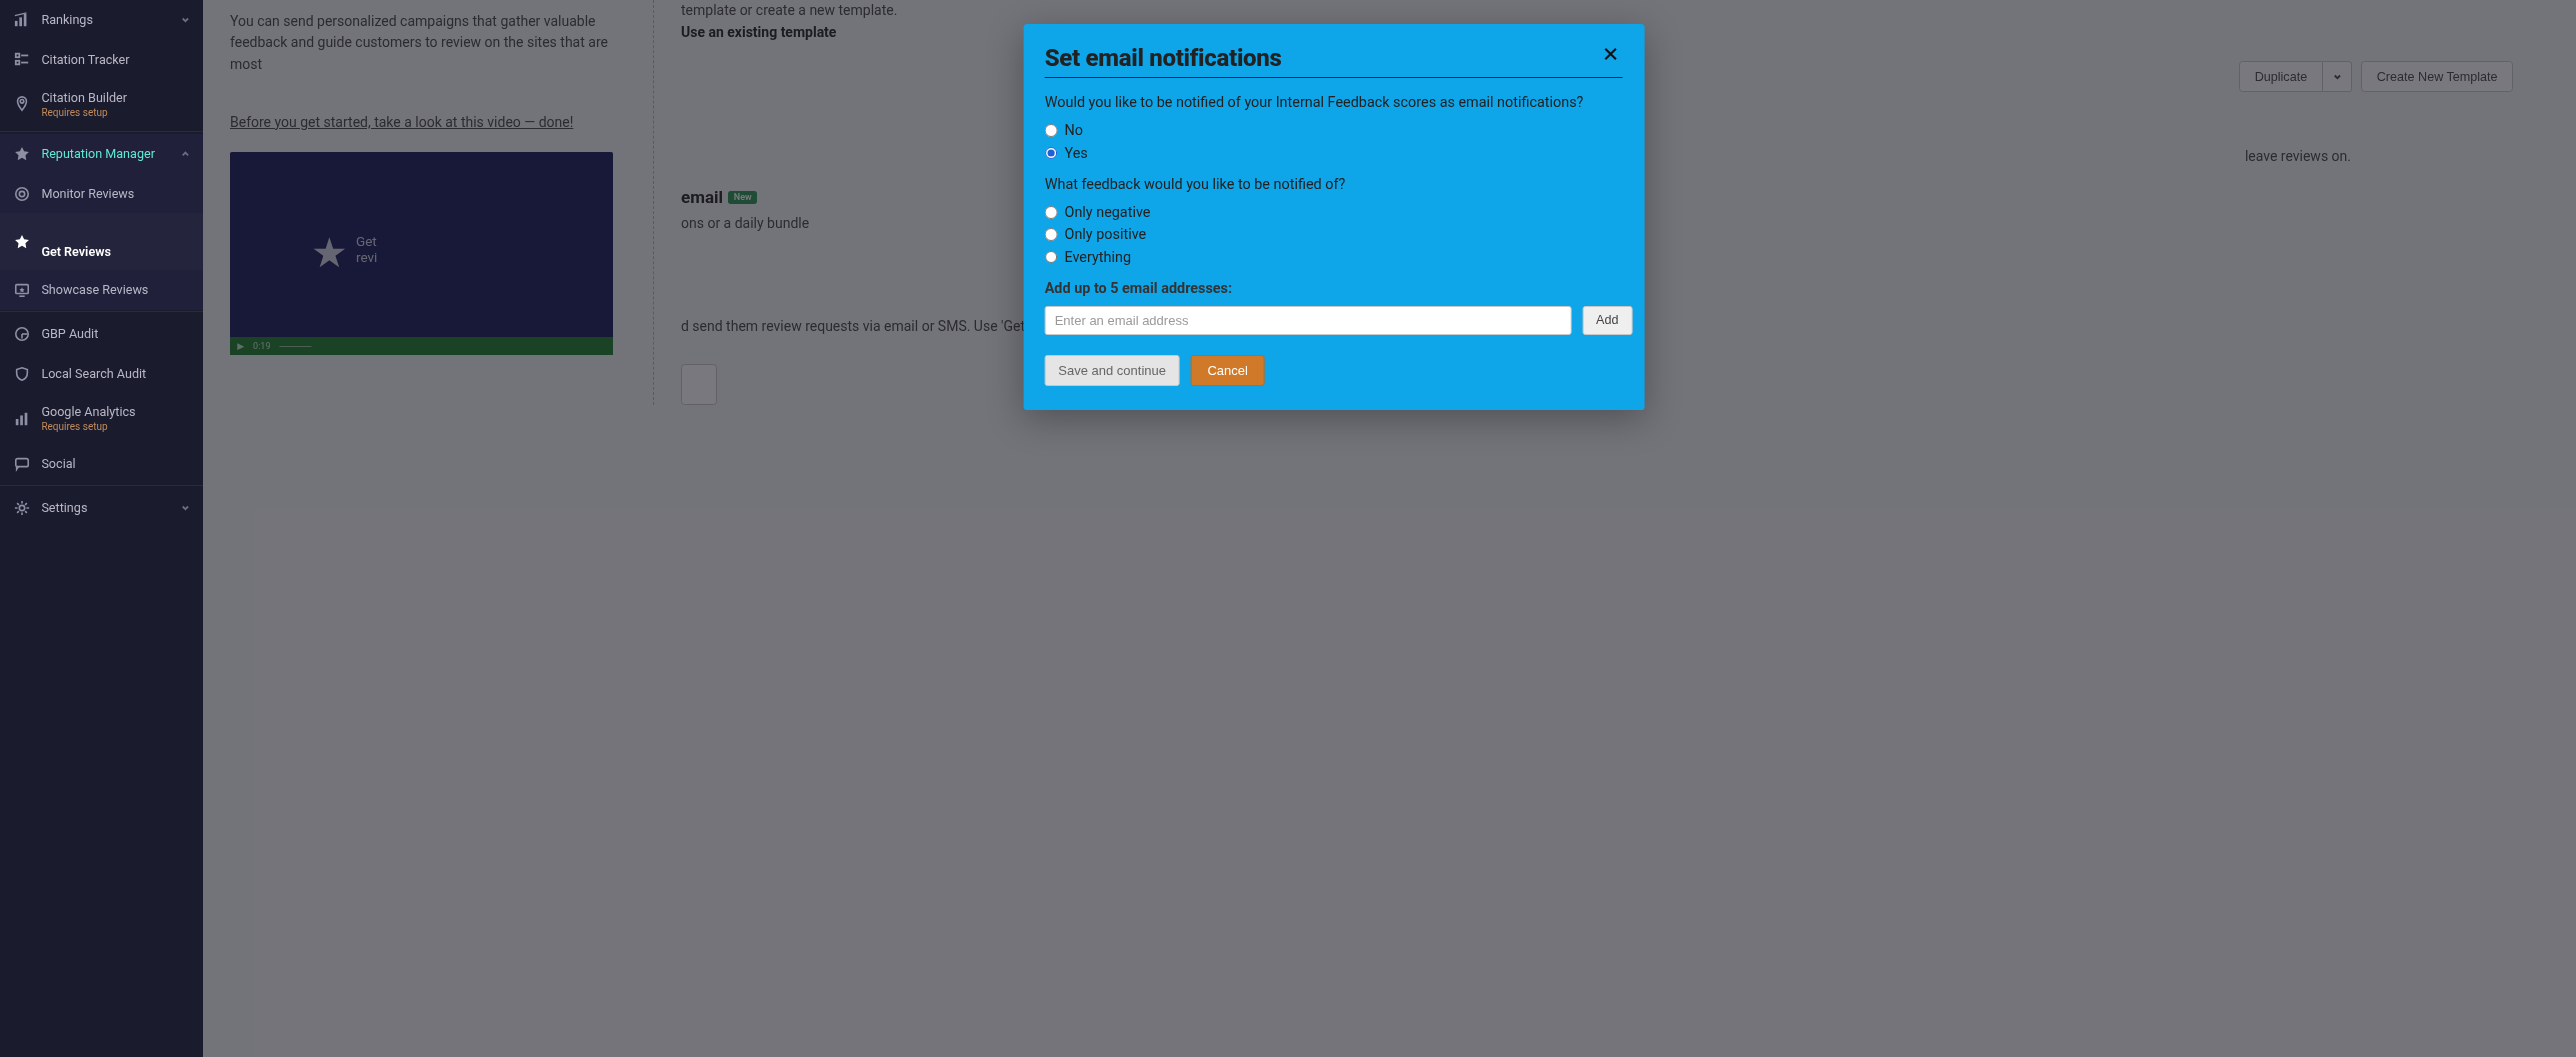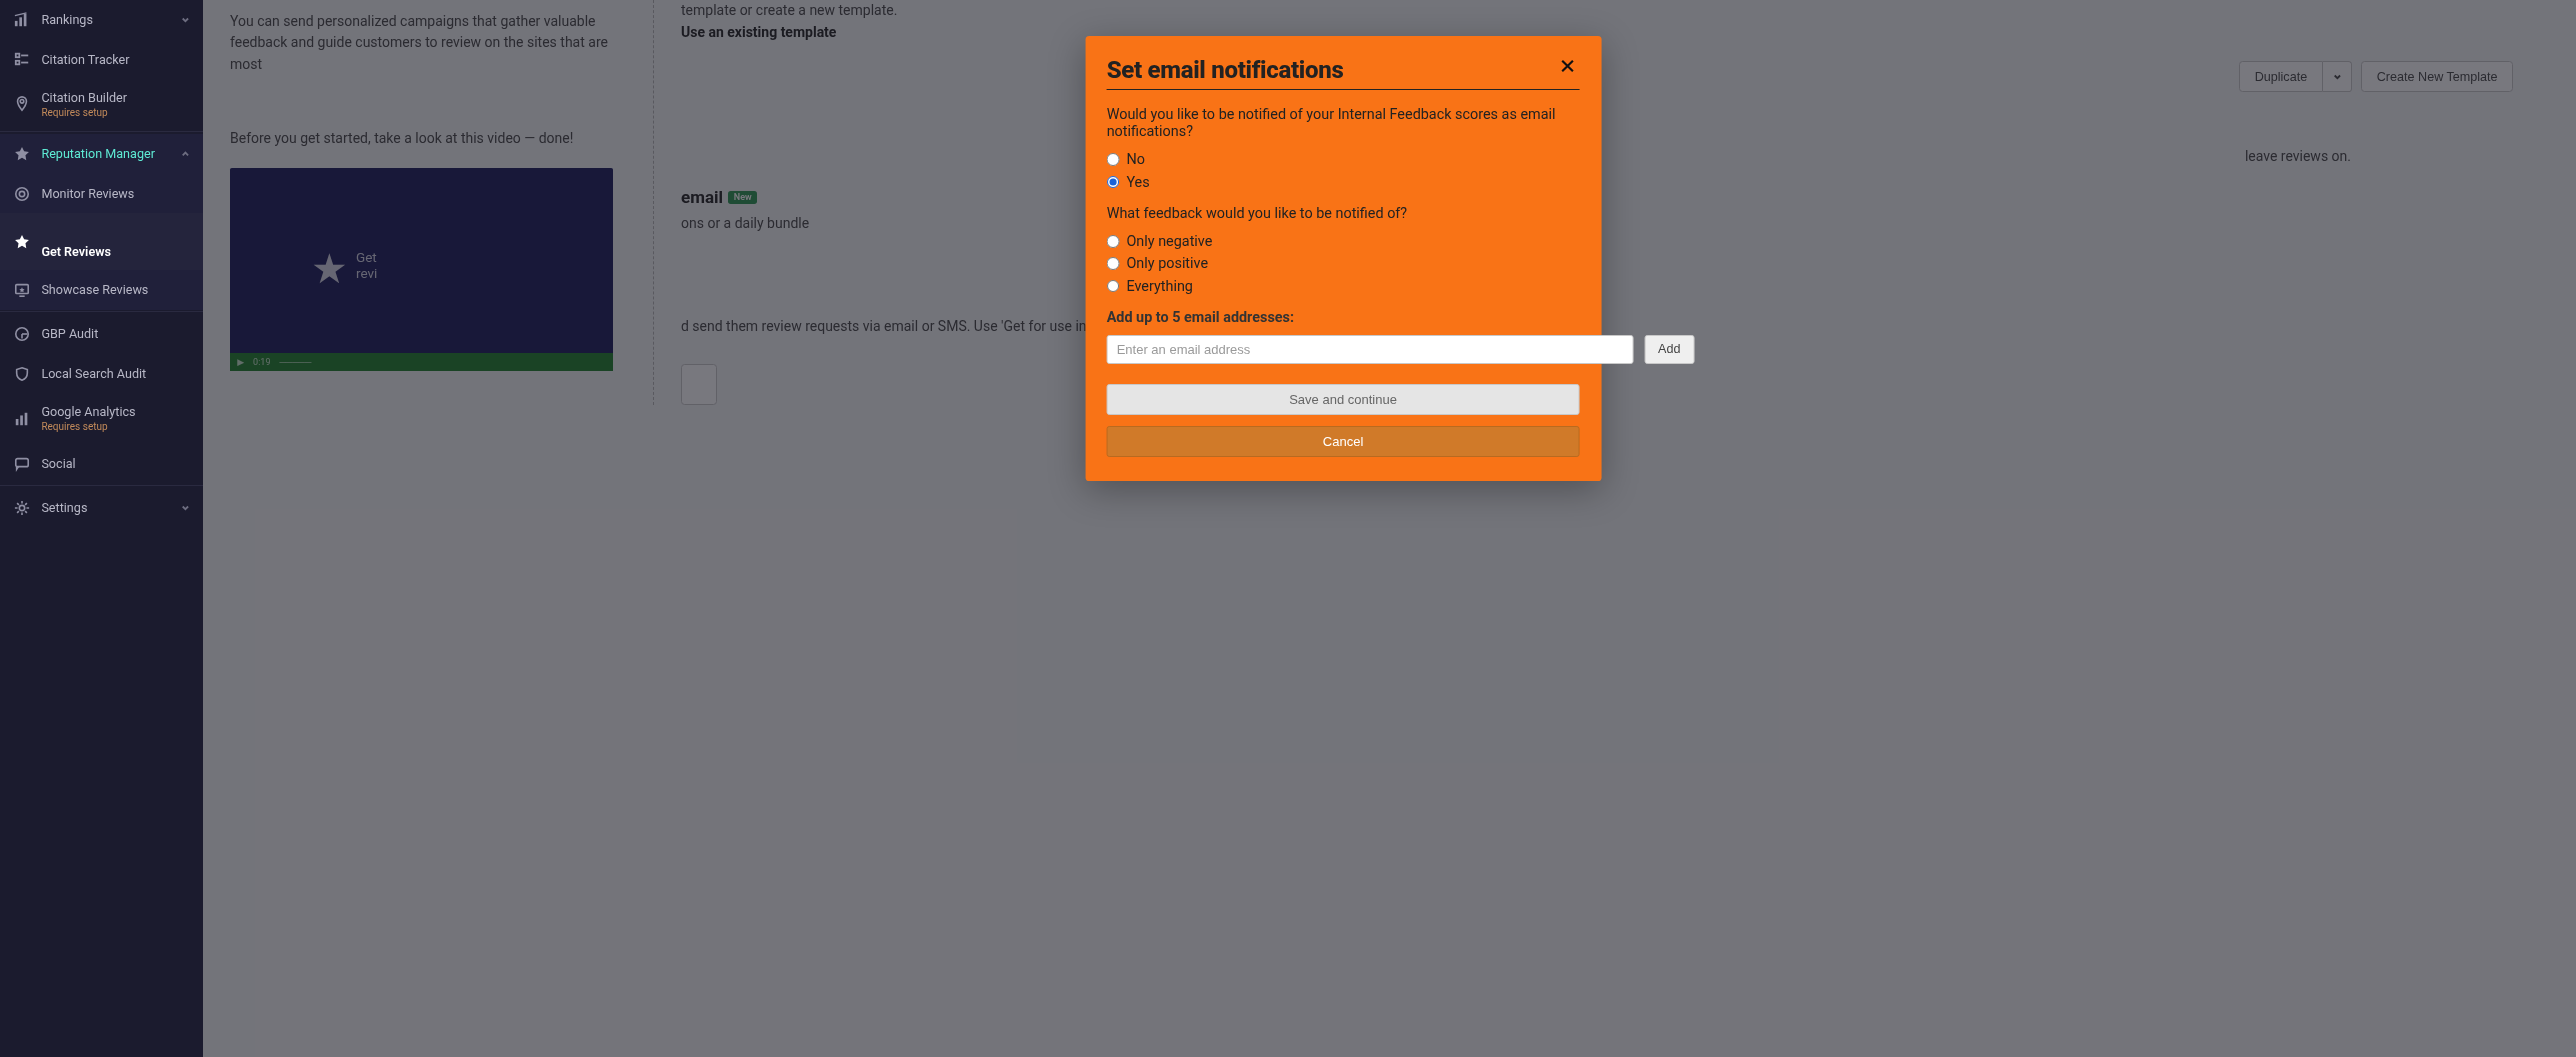--- a/index.html
+++ b/index.html
@@ -36,37 +36,37 @@
   .split-btn { display:flex; }
   .split-btn .btn-ghost:first-child { border-top-right-radius:0; border-bottom-right-radius:0; }
   .split-btn .btn-ghost.caret { border-top-left-radius:0; border-bottom-left-radius:0; border-left:none; padding:7.2px 9px;}
   .badge-new { background:#3a9d5d; color:#fff; font-size:9px; padding:1.8px 5.4px; border-radius:2.7px; margin-left:5.4px; font-weight:600;}
   h3.bg { font-size:17px; font-weight:700; color:#333; margin:20px 0 5.4px; display:flex; align-items:center;}
 
   
   .overlay { position:absolute; inset:0; background:rgba(10,10,20,.55); }
 
   
-  .modal { position:absolute; left:50%; top:36px; transform:translateX(-59%); width:516px; background:#f97316; border-radius:3.6px; padding:20px 21.6px 23.4px; box-shadow:0 9px 36px rgba(0,0,0,.3); }
+  .modal { position:absolute; left:50%; top:24px; transform:translateX(-59%); width:621px; background:#0ea5e9; border-radius:3.6px; padding:20px 21.6px 23.4px; box-shadow:0 9px 36px rgba(0,0,0,.3); }
   .modal h1 { font-size:24px; font-weight:800; color:#222; letter-spacing:-0.3px; }
   .modal .title-row { display:flex; justify-content:space-between; align-items:flex-start; border-bottom:1.8px solid #222; padding-bottom:5.4px; margin-bottom:16px;}
   .modal .close { font-size:20px; cursor:pointer; line-height:1; padding:1.8px 3.6px; font-weight:700;}
   .q { font-size:14.4px; color:#222; margin-bottom:10.8px; }
   .info-banner { background:#eceef8; border-left:3.6px solid #3b3f8f; color:#3b3f8f; padding:9px 12.6px; font-size:13.5px; margin:5.4px 0 14.4px; }
   .radio-row { display:flex; align-items:center; gap:7.2px; margin:5.4px 0; font-size:14.4px; color:#222;}
   .radio-row input[type=radio] { width:12.6px; height:12.6px; accent-color:#1a62d6; }
   .section-gap { height:9px; }
   .highlight-box { border:3.6px solid #e13b1f; padding:9px 10.8px 9px; margin:1.8px -1.8px 12.6px; border-radius:1.8px; width:297px;}
   .highlight-box .q { margin-top:0; margin-bottom:9px;}
   .bold-q { font-weight:700; font-size:14.4px; margin:14.4px 0 9px;}
   .email-row { display:flex; gap:10.8px; align-items:flex-end;}
   .email-row input[type=text] { flex:0 0 527px; height:29px; border:0.9px solid #c8c8c8; border-radius:2.7px; padding:0 9px; font-size:13px; color:#333;}
   .email-row input::placeholder { color:#9a9a9a; }
   .btn-add { height:29px; padding:0 12.6px; border:0.9px solid #c8c8c8; background:#efefef; border-radius:2.7px; font-size:12.6px; color:#444; cursor:pointer;}
-  .modal-actions { display:flex; gap:10.8px; margin-top:20px;flex-direction:column;}
+  .modal-actions { display:flex; gap:10.8px; margin-top:20px;}
   .btn-save { background:#e5e5e5; border:0.9px solid #c8c8c8; color:#666; padding:7.2px 12.6px; border-radius:2.7px; font-size:13px; cursor:pointer;}
   .btn-cancel { background:#d07a29; border:0.9px solid #b96a1f; color:#fff; padding:7.2px 16px; border-radius:2.7px; font-size:13px; cursor:pointer;}
 
   
   svg { display:block; }
 </style>
 </head>
 <body>
 
 <div class="app">
@@ -245,21 +245,21 @@
           </svg>
       </span>
     </div>
   </nav>
 
   <main class="main">
     <div class="bg-cols">
 
       <div class="bg-left">
         <p class="bg-text">You can send personalized campaigns that gather valuable feedback and guide customers to review on the sites that are most</p>
-        <p class="bg-text" style="margin-top:52px;">Before you get started, take a look at this video — done!</p>
+        <p class="bg-text" style="margin-top:36px;text-decoration:underline;">Before you get started, take a look at this video — done!</p>
         <div class="bg-video">
           <span class="star">★</span>
           <div class="vtext">
             <span>Get</span><br>
             <span>revi</span>
           </div>
           <div class="controls">
             <span>▶</span>
             <span>0:19</span>
             <span>─────</span>

